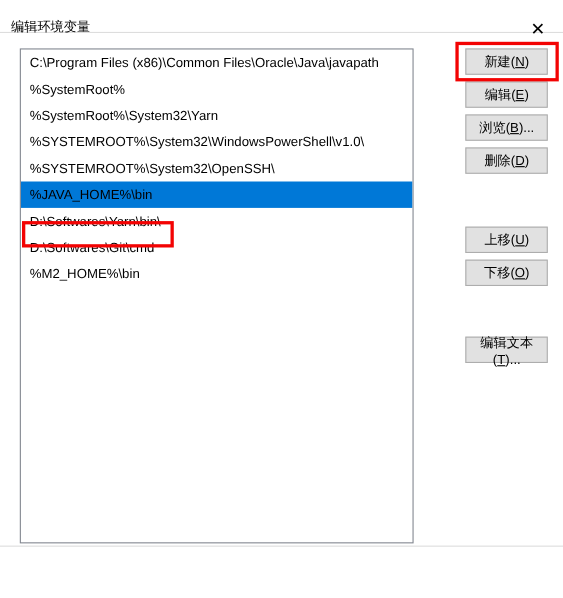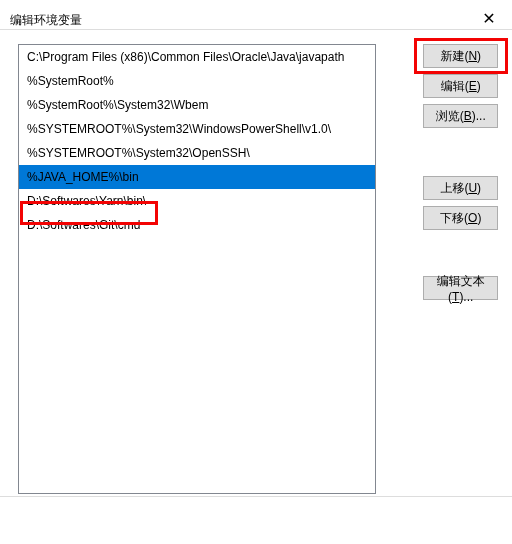--- a/index.html
+++ b/index.html
@@ -7,22 +7,22 @@
       font-family: "Microsoft YaHei", "Segoe UI", Tahoma, sans-serif;
       font-size: 12px;
       background: #fff;
       width: 512px;
       height: 544px;
       overflow: hidden;
     }
     .titlebar {
       height: 30px;
       display: flex;
-      align-items: flex-end;
-      padding: 0 8px 0 10px;
+      align-items: flex-start;
+      padding: 16px 8px 0 10px;
       border-bottom: 1px solid #ddd;
     }
     .titlebar-title { flex: 1; font-size: 12px; }
     .close-btn {
       width: 30px; height: 22px;
       display: flex; align-items: center; justify-content: center;
       font-size: 16px; font-weight: 300;
       cursor: default;
     }
     .content {
@@ -94,37 +94,41 @@
 
 <div class="titlebar">
   <div class="titlebar-title">编辑环境变量</div>
   <div class="close-btn">✕</div>
 </div>
 
 <div class="content">
   <div class="listbox">
     <div class="list-item">C:\Program Files (x86)\Common Files\Oracle\Java\javapath</div>
     <div class="list-item">%SystemRoot%</div>
-    <div class="list-item">%SystemRoot%\System32\Wbem</div>
+    <div class="list-item">%SystemRoot%\System32\Yarn</div>
     <div class="list-item">%SYSTEMROOT%\System32\WindowsPowerShell\v1.0\</div>
     <div class="list-item">%SYSTEMROOT%\System32\OpenSSH\</div>
     <div class="list-item selected">%JAVA_HOME%\bin</div>
     <div class="list-item">D:\Softwares\Yarn\bin\</div>
     <div class="list-item">D:\Softwares\Git\cmd</div>
+    <div class="list-item">%M2_HOME%\bin</div>
   </div>
 
   <div class="buttons-col">
     <button class="btn">
         <span><span>新建(</span><u>N</u><span>)</span></span>
       </button>
     <button class="btn">
         <span><span>编辑(</span><u>E</u><span>)</span></span>
       </button>
     <button class="btn">
         <span><span>浏览(</span><u>B</u><span>)...</span></span>
+      </button>
+    <button class="btn">
+        <span><span>删除(</span><u>D</u><span>)</span></span>
       </button>
     <div class="spacer-sm"></div>
     <button class="btn">
         <span><span>上移(</span><u>U</u><span>)</span></span>
       </button>
     <button class="btn">
         <span><span>下移(</span><u>O</u><span>)</span></span>
       </button>
     <div class="spacer-md"></div>
     <button class="btn">

